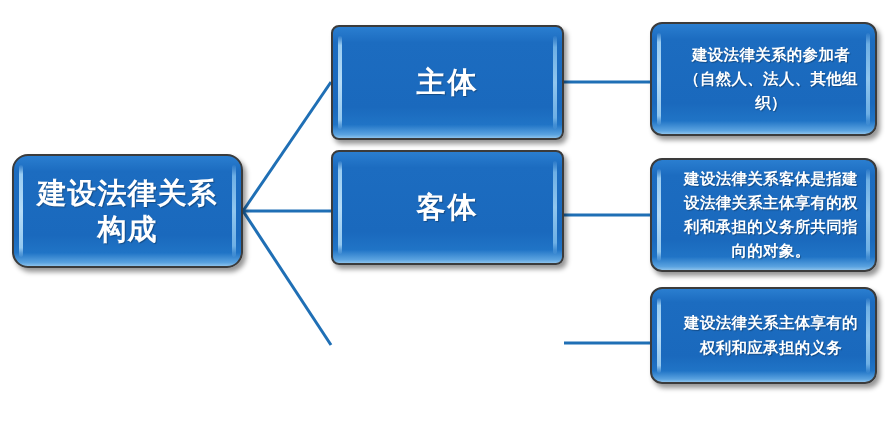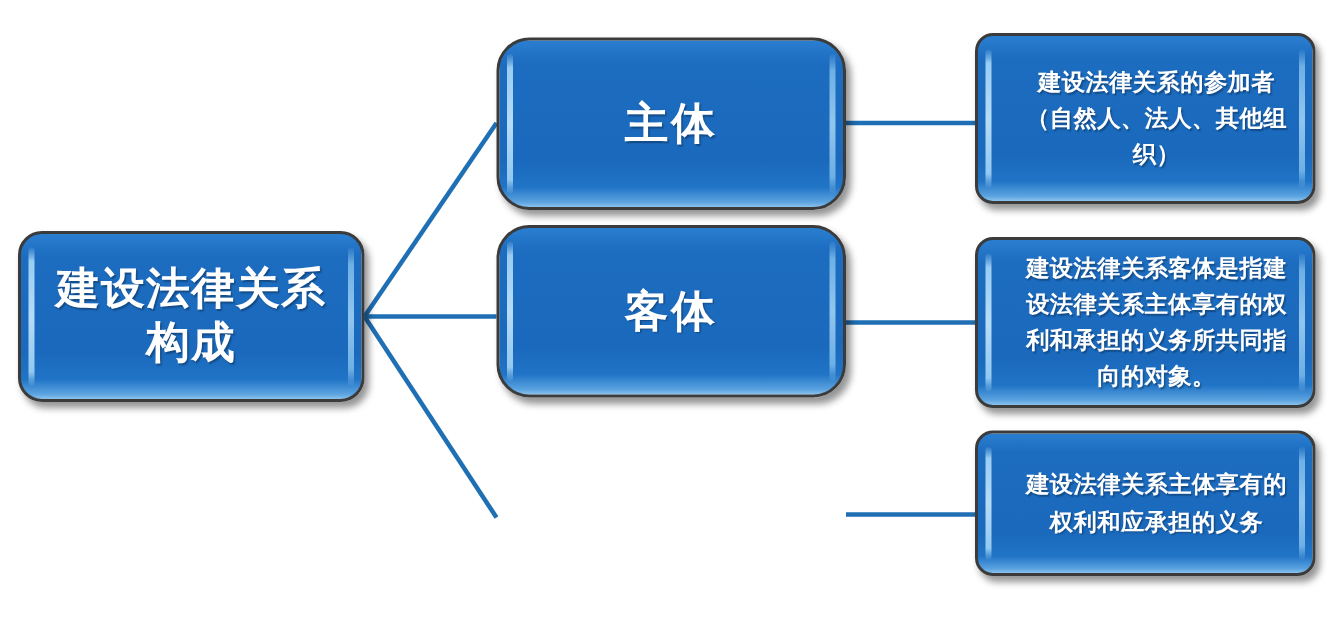--- a/index.html
+++ b/index.html
@@ -28,21 +28,21 @@
     left: 0; top: 0;
     width: 885px;
     height: 428px;
     pointer-events: none;
   }
 
   
   .node {
     position: absolute;
     box-sizing: border-box;
-    border-radius: 22px;
+    border-radius: 8px;
     border: 2px solid #3b3b3b;
     background: linear-gradient(to bottom,
                 #2a7ed0 0%,
                 #1c6cc0 14%,
                 #1a69bd 72%,
                 #2074c6 88%,
                 #5ba3e0 97%,
                 #8cc2ec 100%);
     box-shadow: 3px 4px 5px rgba(0,0,0,0.42);
     display: flex;
@@ -100,21 +100,20 @@
     top: 154px;
     width: 231px;
     height: 114px;
     border-radius: 16px;
   }
   #node-root .node-label {
     font-size: 29px;
     font-weight: bold;
     letter-spacing: 1px;
     line-height: 1.25;
-    font-family: Liberation Serif, serif;
   }
 
   
   .node-category {
     left: 331px;
     width: 233px;
     height: 115px;
   }
   .node-category .node-label {
     font-size: 29px;

